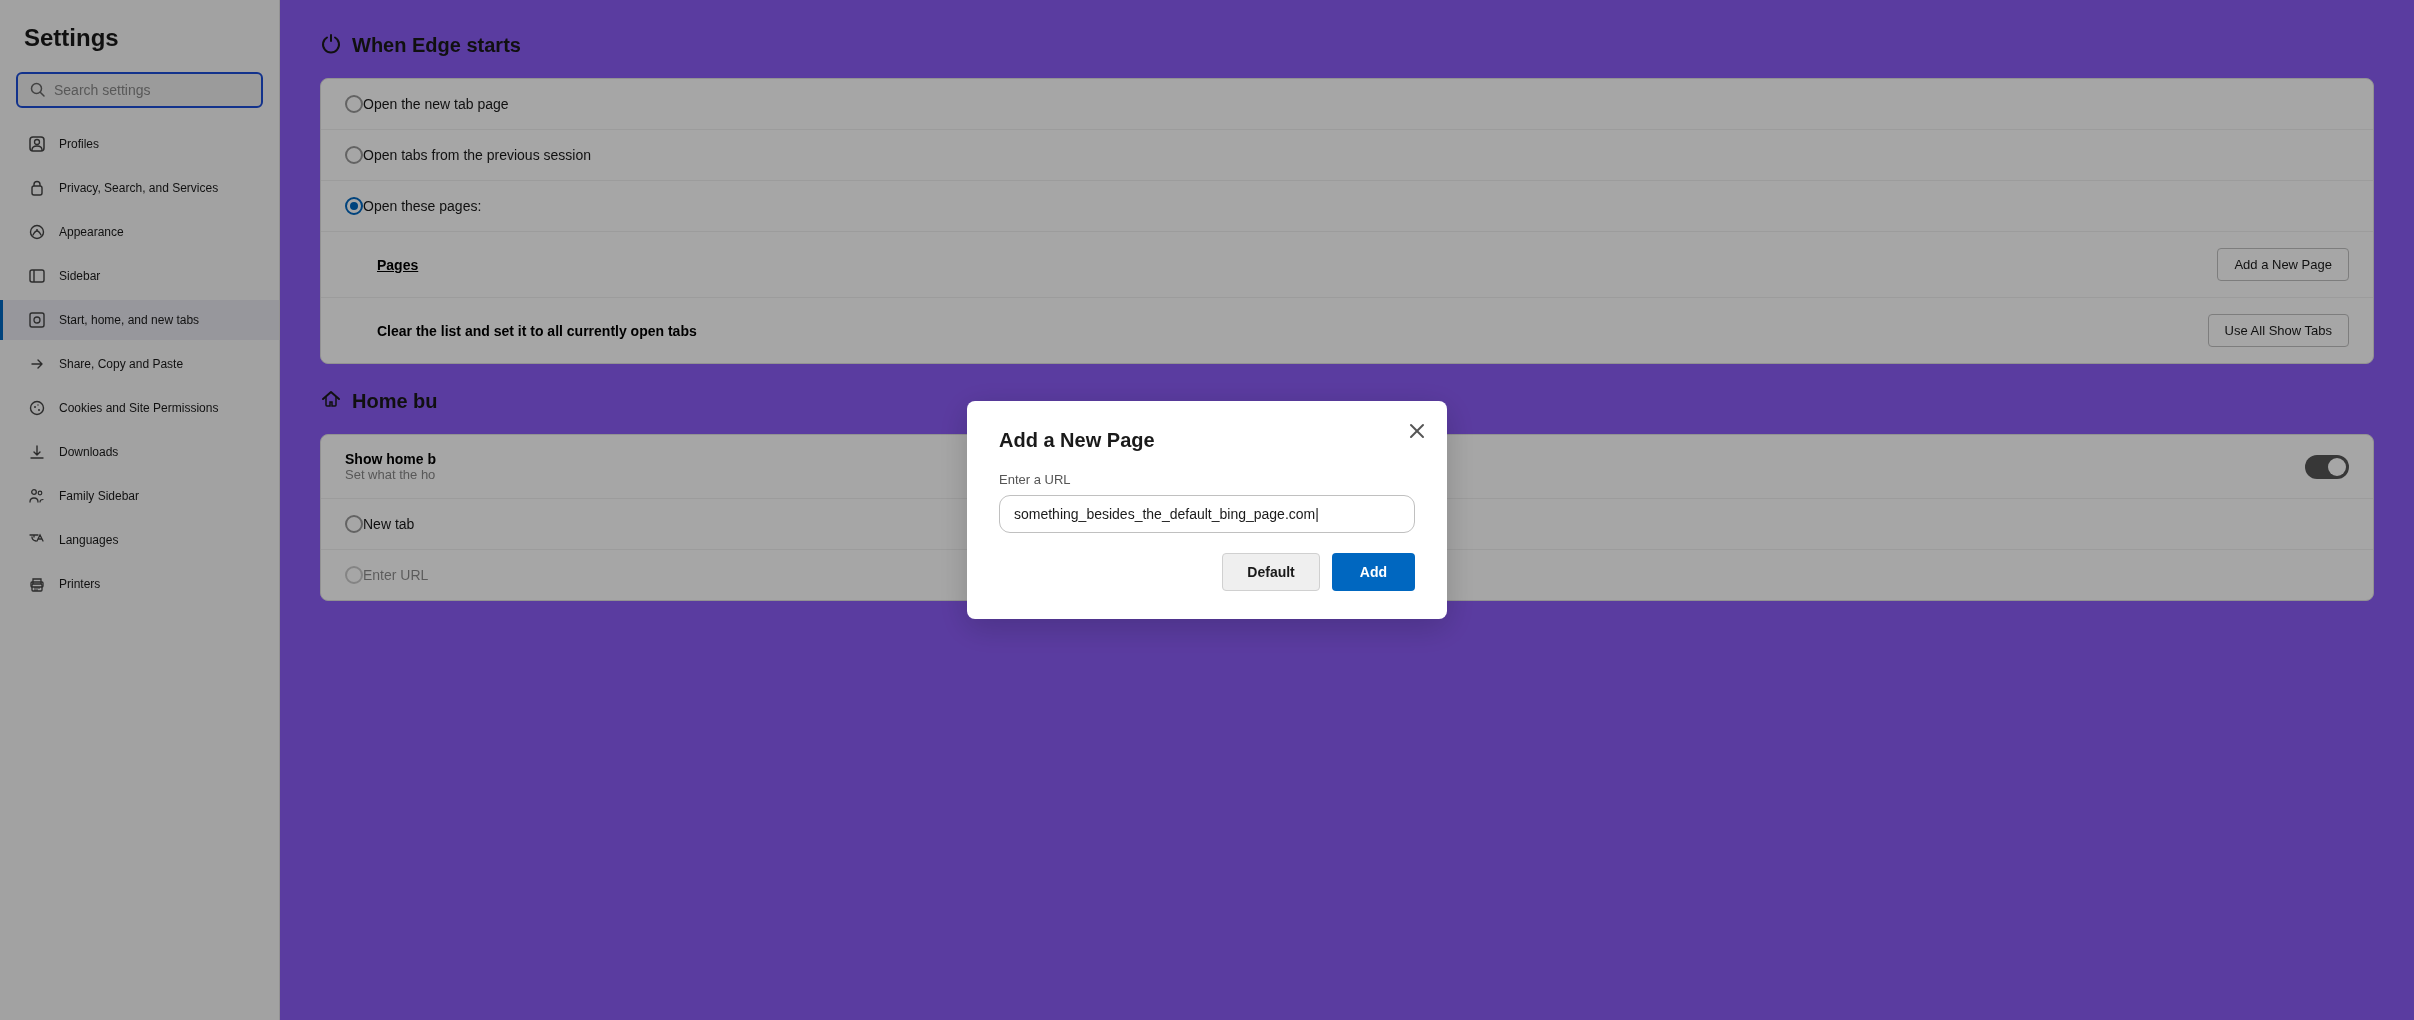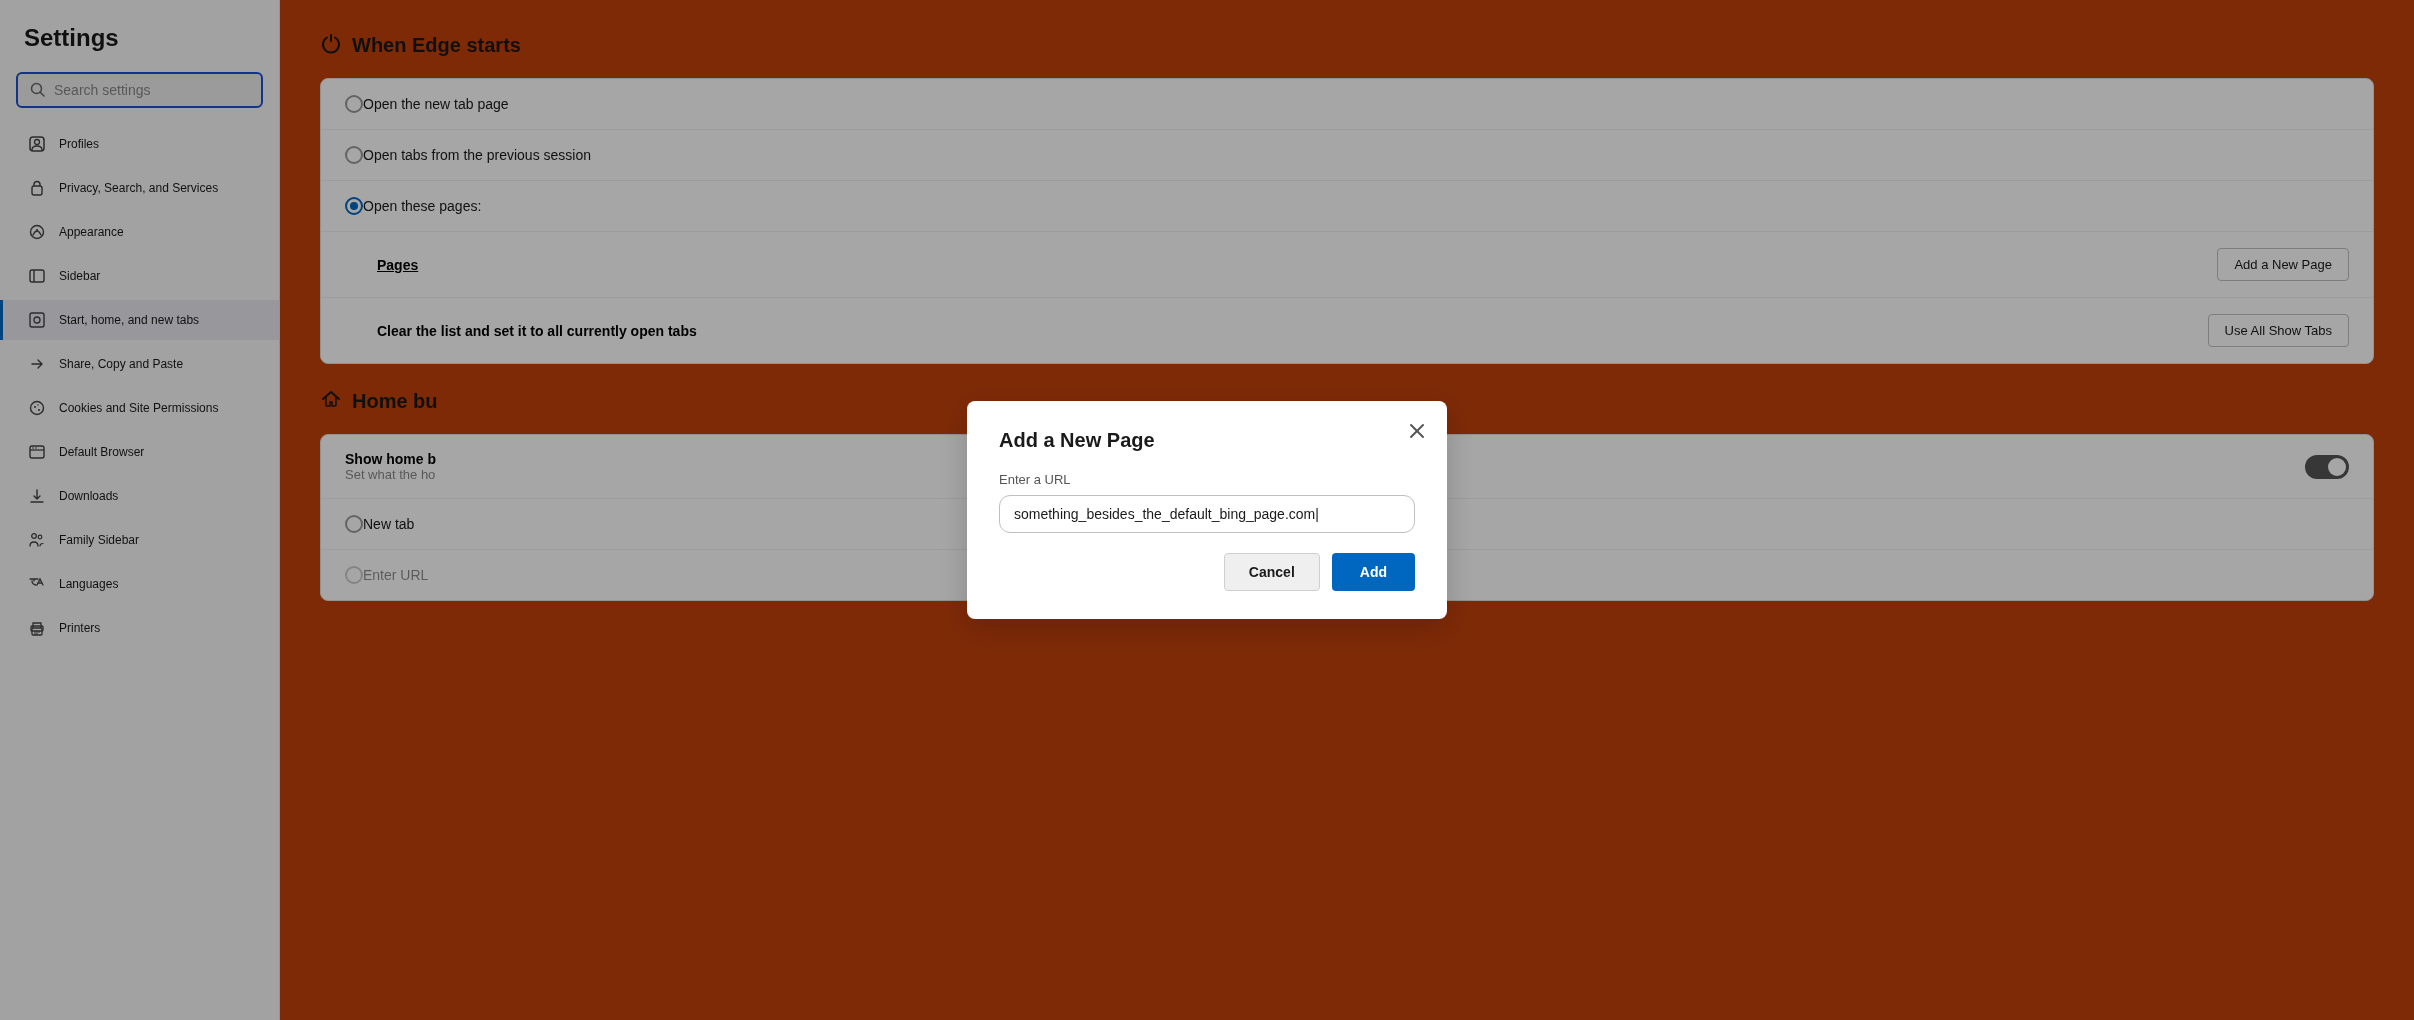--- a/index.html
+++ b/index.html
@@ -86,21 +86,21 @@
       justify-content: center;
       color: #444;
       flex-shrink: 0;
     }
 
     
     .main-content {
       flex: 1;
       padding: 32px 40px;
       overflow-y: auto;
-      background: #c2410c;
+      background: #8b5cf6;
       position: relative;
     }
 
     .section-header {
       display: flex;
       align-items: center;
       gap: 10px;
       margin-bottom: 20px;
     }
 
@@ -389,31 +389,20 @@
       <svg width="18" height="18" viewBox="0 0 18 18" fill="none">
         <circle cx="9" cy="9" r="6.5" stroke="#444" stroke-width="1.4"></circle>
         <circle cx="7" cy="8" r="1" fill="#444"></circle>
         <circle cx="11" cy="11" r="1" fill="#444"></circle>
         <circle cx="10" cy="6" r="0.7" fill="#444"></circle>
       </svg>
     </span>
     <span>Cookies and Site Permissions</span>
   </div>
 
-  <div class="nav-item">
-    <span class="nav-icon">
-      <svg width="18" height="18" viewBox="0 0 18 18" fill="none">
-        <rect x="2" y="3" width="14" height="12" rx="2" stroke="#444" stroke-width="1.4"></rect>
-        <line x1="2" y1="7" x2="16" y2="7" stroke="#444" stroke-width="1.3"></line>
-        <circle cx="5" cy="5" r="0.8" fill="#444"></circle>
-        <circle cx="8" cy="5" r="0.8" fill="#444"></circle>
-      </svg>
-    </span>
-    <span>Default Browser</span>
-  </div>
 
   <div class="nav-item">
     <span class="nav-icon">
       <svg width="18" height="18" viewBox="0 0 18 18" fill="none">
         <path d="M9 3v9M6 9l3 3 3-3" stroke="#444" stroke-width="1.4" stroke-linecap="round" stroke-linejoin="round"></path>
         <line x1="3" y1="15" x2="15" y2="15" stroke="#444" stroke-width="1.4" stroke-linecap="round"></line>
       </svg>
     </span>
     <span>Downloads</span>
   </div>
@@ -528,17 +517,17 @@
     <button class="dialog-close">
       <svg width="16" height="16" viewBox="0 0 16 16">
         <line x1="2" y1="2" x2="14" y2="14" stroke="#555" stroke-width="2" stroke-linecap="round"></line>
         <line x1="14" y1="2" x2="2" y2="14" stroke="#555" stroke-width="2" stroke-linecap="round"></line>
       </svg>
     </button>
     <h3>Add a New Page</h3>
     <label>Enter a URL</label>
     <input type="text" value="something_besides_the_default_bing_page.com|" style="">
     <div class="dialog-buttons">
-      <button class="btn-cancel">Cancel</button>
+      <button class="btn-cancel">Default</button>
       <button class="btn-add">Add</button>
     </div>
   </div>
 </div>
 
 </body></html>

